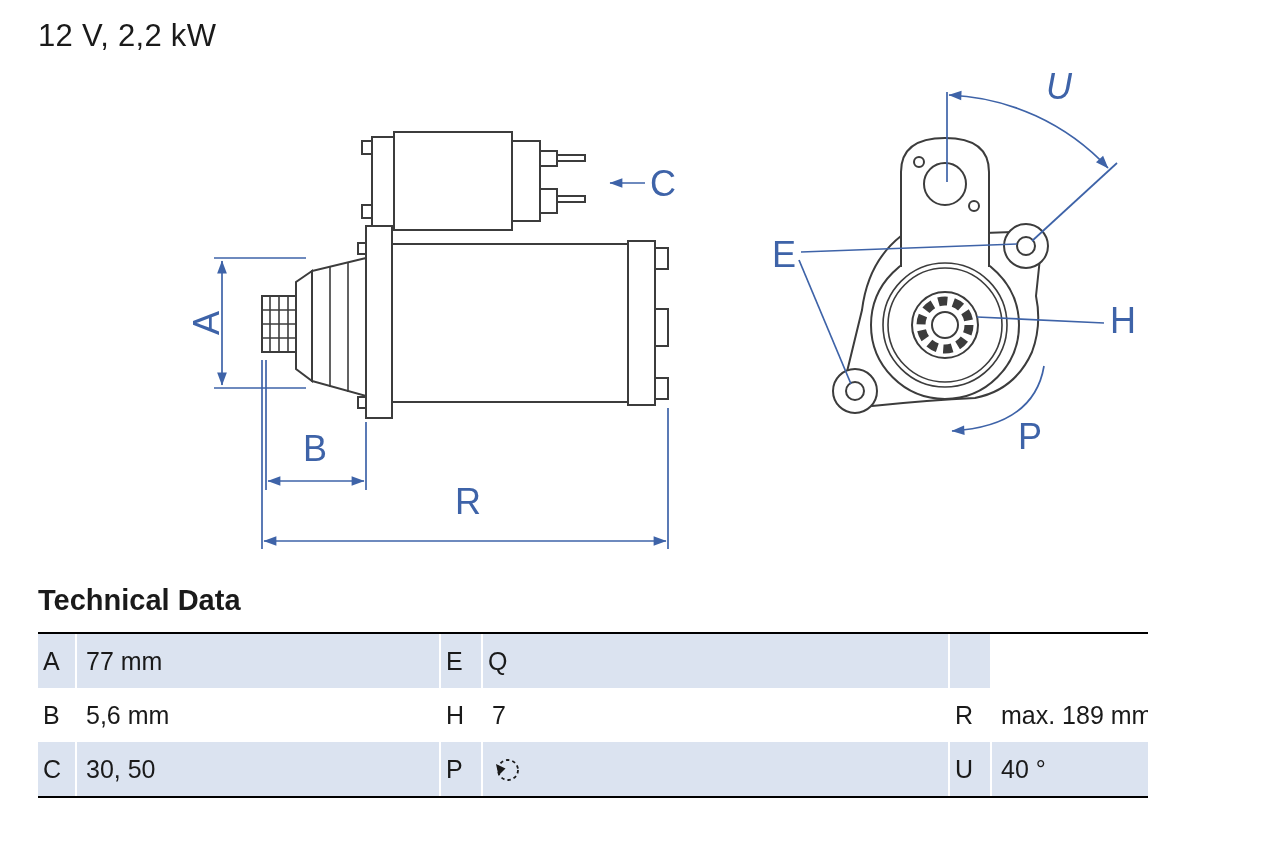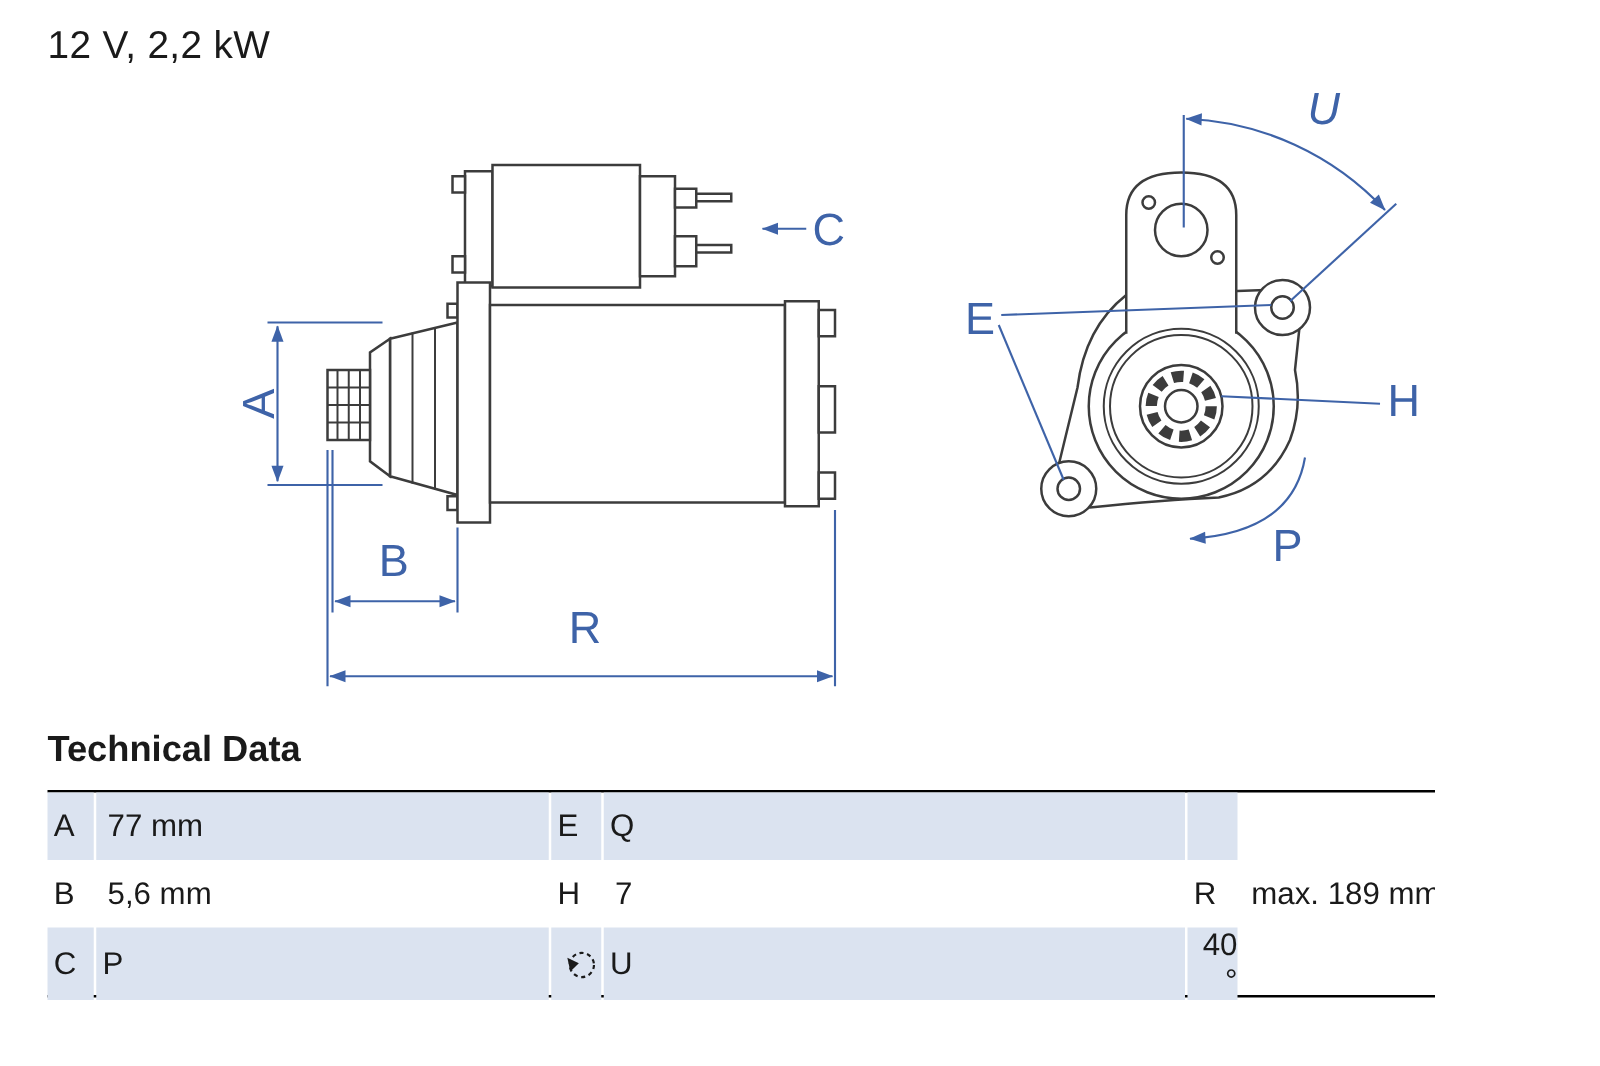--- a/index.html
+++ b/index.html
@@ -150,20 +150,21 @@
       <div class="cell key">B</div>
       <div class="cell val">5,6 mm</div>
       <div class="cell key">H</div>
       <div class="cell val">7</div>
       <div class="cell key">R</div>
       <div class="cell val">max. 189 mm</div>
     </div>
 
     <div class="t-row alt">
       <div class="cell key">C</div>
+      <div class="cell val">30, 50</div>
       <div class="cell key">P</div>
       <div class="cell val">
         <span></span>
         <svg class="rot-icon" width="32" height="32" viewBox="0 0 32 32">
           <circle cx="16" cy="17" r="10" fill="none" stroke="#1a1a1a" stroke-width="1.8" stroke-dasharray="3.4 3"></circle>
           <path d="M4,11 L13.5,15.5 L6.5,22.5 Z" fill="#1a1a1a"></path>
         </svg>
       </div>
       <div class="cell key">U</div>
       <div class="cell val">40 °</div>

